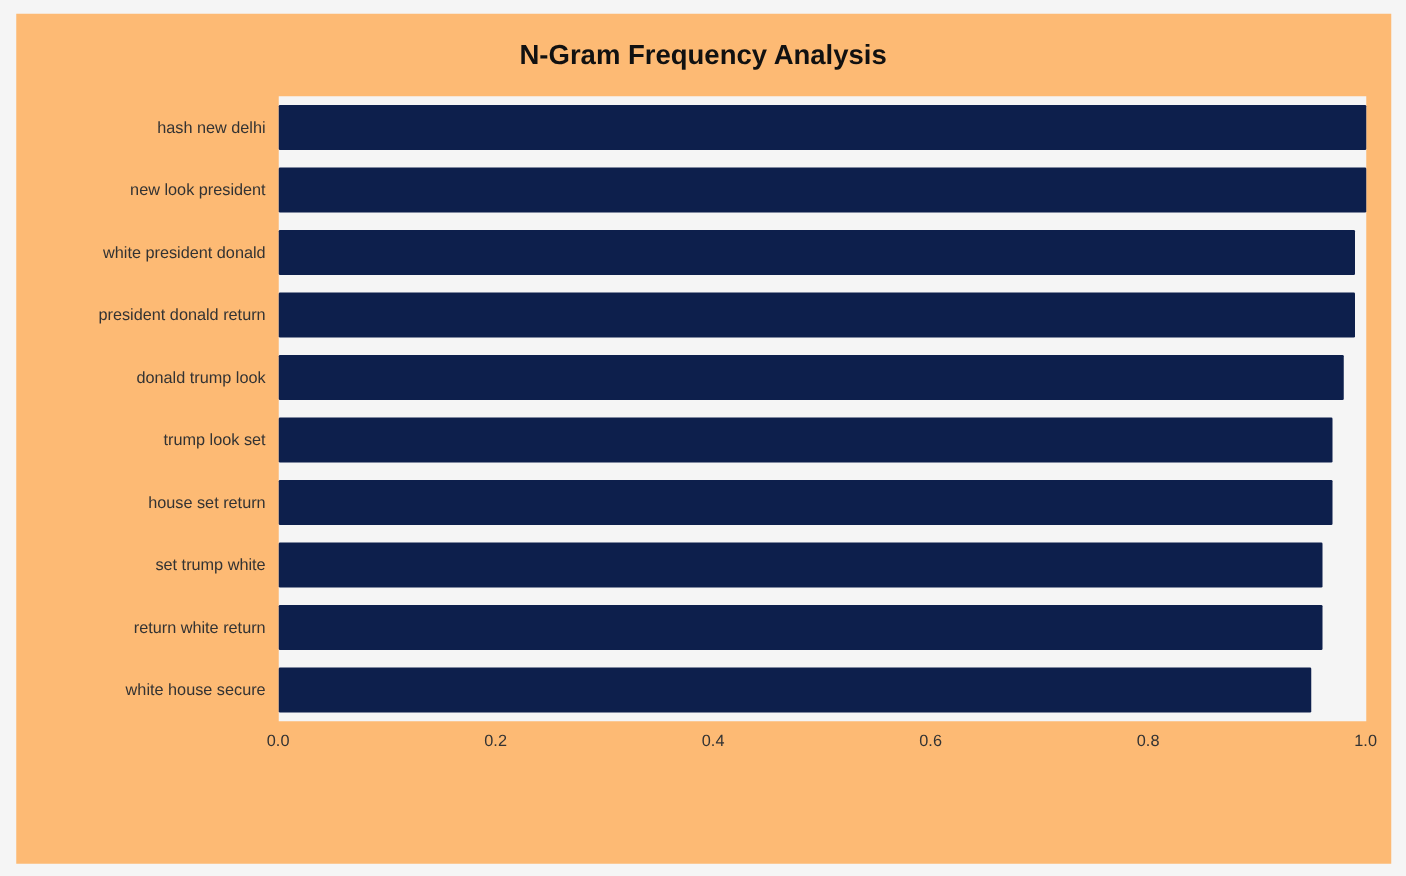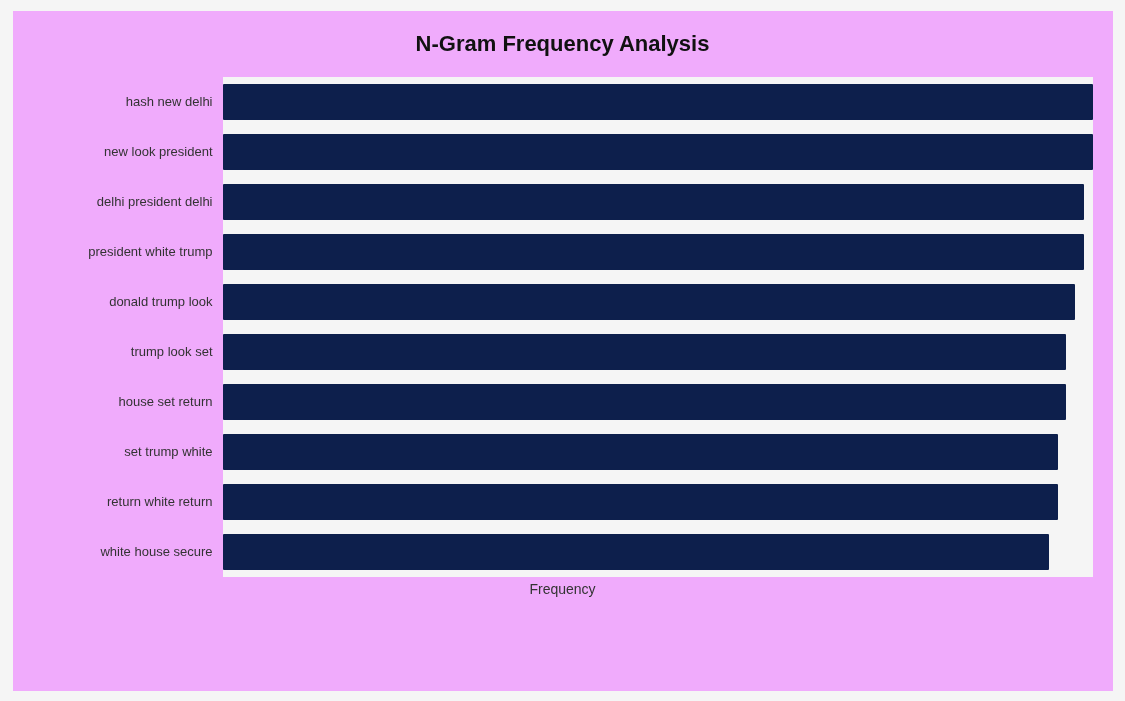--- a/index.html
+++ b/index.html
@@ -12,21 +12,21 @@
       background: #f5f5f5;
       font-family: Arial, sans-serif;
       width: 1125px;
       height: 701px;
       display: flex;
       align-items: center;
       justify-content: center;
     }
 
     .chart-container {
-      background: #f0abfc;
+      background: #fdba74;
       width: 1100px;
       height: 680px;
       padding: 20px 20px 60px 20px;
       position: relative;
     }
 
     .chart-title {
       text-align: center;
       font-size: 22px;
       font-weight: bold;
@@ -110,22 +110,22 @@
 <body>
 
 <div class="chart-container">
   <div class="chart-title">N-Gram Frequency Analysis</div>
 
   <div class="chart-area">
     <div class="chart-inner">
       <div class="y-axis-labels" id="y-labels">
           <div class="y-label">hash new delhi</div>
           <div class="y-label">new look president</div>
-          <div class="y-label">delhi president delhi</div>
-          <div class="y-label">president white trump</div>
+          <div class="y-label">white president donald</div>
+          <div class="y-label">president donald return</div>
           <div class="y-label">donald trump look</div>
           <div class="y-label">trump look set</div>
           <div class="y-label">house set return</div>
           <div class="y-label">set trump white</div>
           <div class="y-label">return white return</div>
           <div class="y-label">white house secure</div>
         </div>
       <div class="bars-area" id="bars-area">
           <div class="bar-row">
             <div class="bar" style="width: 100%; background: rgb(13, 31, 76);"></div>
@@ -153,15 +153,22 @@
           </div>
           <div class="bar-row">
             <div class="bar" style="width: 96%; background: rgb(13, 31, 76);"></div>
           </div>
           <div class="bar-row">
             <div class="bar" style="width: 95%; background: rgb(13, 31, 76);"></div>
           </div>
         </div>
     </div>
 
-    <div class="x-axis-label">Frequency</div>
+    <div class="x-axis" id="x-axis" style="position: relative; height: 20px;">
+        <span class="x-tick" style="position: absolute; left: 0%; transform: translateX(-50%);">0.0</span>
+        <span class="x-tick" style="position: absolute; left: 20%; transform: translateX(-50%);">0.2</span>
+        <span class="x-tick" style="position: absolute; left: 40%; transform: translateX(-50%);">0.4</span>
+        <span class="x-tick" style="position: absolute; left: 60%; transform: translateX(-50%);">0.6</span>
+        <span class="x-tick" style="position: absolute; left: 80%; transform: translateX(-50%);">0.8</span>
+        <span class="x-tick" style="position: absolute; left: 100%; transform: translateX(-50%);">1.0</span>
+      </div>
   </div>
 </div>
 
 </body></html>

